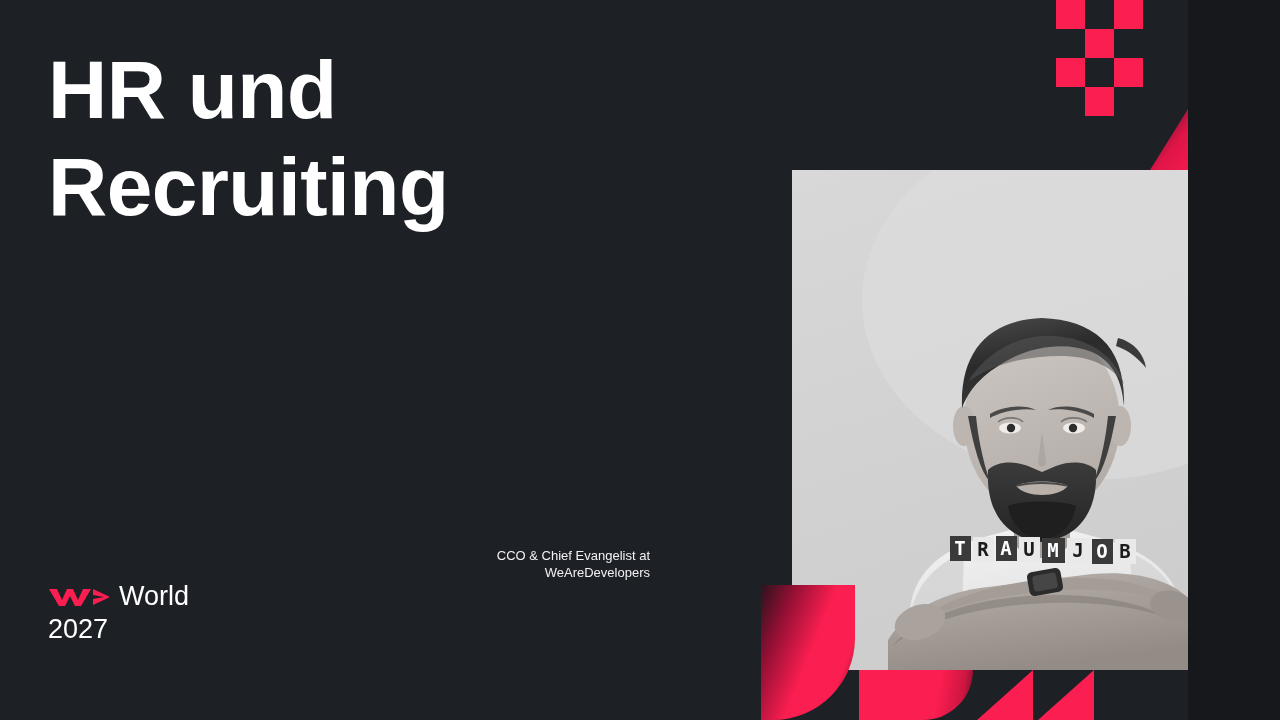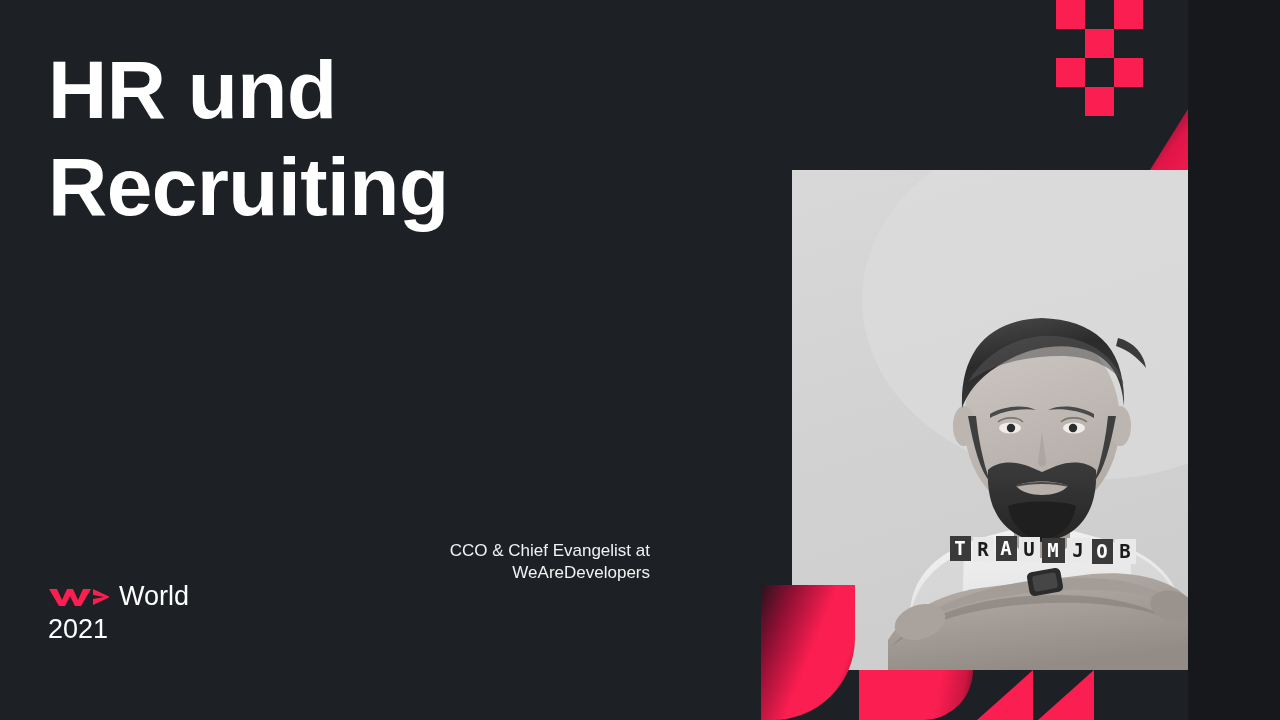--- a/index.html
+++ b/index.html
@@ -123,21 +123,22 @@
     text-align: right;
     color: #ffffff;
   }
   .speaker-name {
     font-size: 31px;
     font-weight: 700;
     line-height: 1.18;
     white-space: pre-line;
   }
   .speaker-role {
-    font-size: 17px;
+    margin-top: 8px;
+    font-size: 13px;
     font-weight: 400;
     line-height: 1.28;
     color: #f2f2f3;
     white-space: pre-line;
   }
 
   
   .brand {
     position: absolute;
     left: 48px;
@@ -306,16 +307,16 @@
   </div>
 
   <div class="brand">
     <div class="brand-row">
       <svg class="brand-mark" width="62" height="24" viewBox="0 0 62 24">
         <path d="M1 4 L9 4 L14 15 L19 4 L25 4 L30 15 L35 4 L43 4 L33 21 L27 21 L22 11 L17 21 L11 21 Z" fill="#fb1e50"></path>
         <path d="M45 4 L45 10 L56 12 L45 14 L45 20 L61 12.5 L61 11.5 Z" fill="#fb1e50"></path>
       </svg>
       <div class="brand-word">World</div>
     </div>
-    <div class="brand-line3">2021</div>
+    <div class="brand-line3">2027</div>
   </div>
 
 </div>
 
 </body></html>

